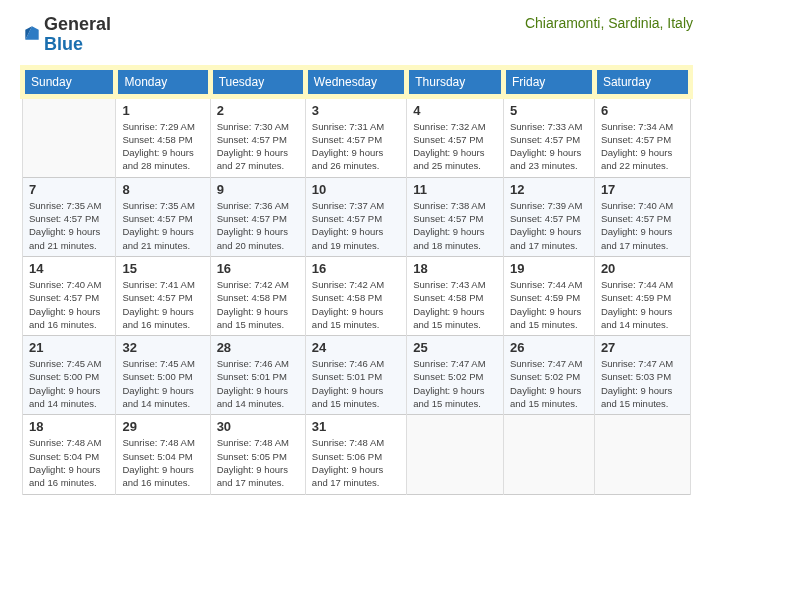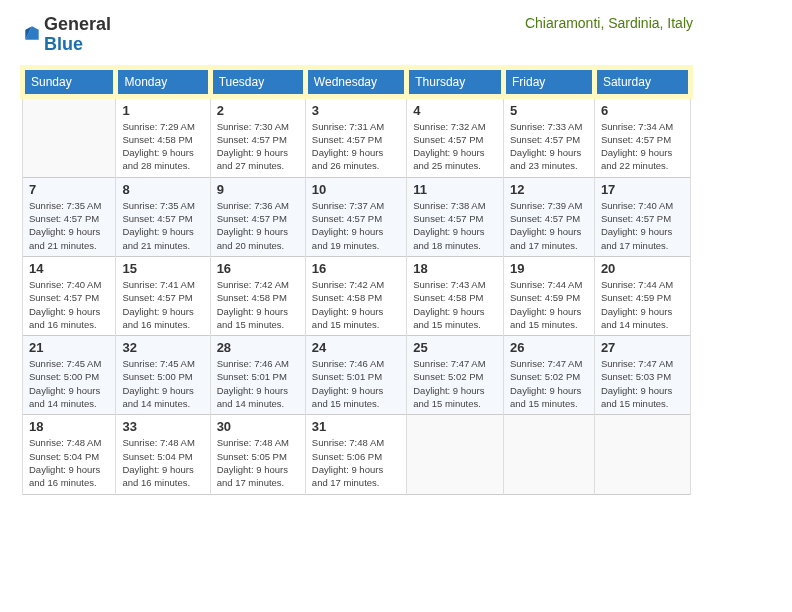--- a/index.html
+++ b/index.html
@@ -251,21 +251,21 @@
             <span class="day-number">27</span>
             <div class="day-info">Sunrise: 7:47 AM<br>Sunset: 5:03 PM<br>Daylight: 9 hours and 15 minutes.</div>
           </td>
         </tr>
         <tr>
           <td>
             <span class="day-number">18</span>
             <div class="day-info">Sunrise: 7:48 AM<br>Sunset: 5:04 PM<br>Daylight: 9 hours and 16 minutes.</div>
           </td>
           <td>
-            <span class="day-number">33</span>
+            <span class="day-number">29</span>
             <div class="day-info">Sunrise: 7:48 AM<br>Sunset: 5:04 PM<br>Daylight: 9 hours and 16 minutes.</div>
           </td>
           <td>
             <span class="day-number">30</span>
             <div class="day-info">Sunrise: 7:48 AM<br>Sunset: 5:05 PM<br>Daylight: 9 hours and 17 minutes.</div>
           </td>
           <td>
             <span class="day-number">31</span>
             <div class="day-info">Sunrise: 7:48 AM<br>Sunset: 5:06 PM<br>Daylight: 9 hours and 17 minutes.</div>
           </td>

